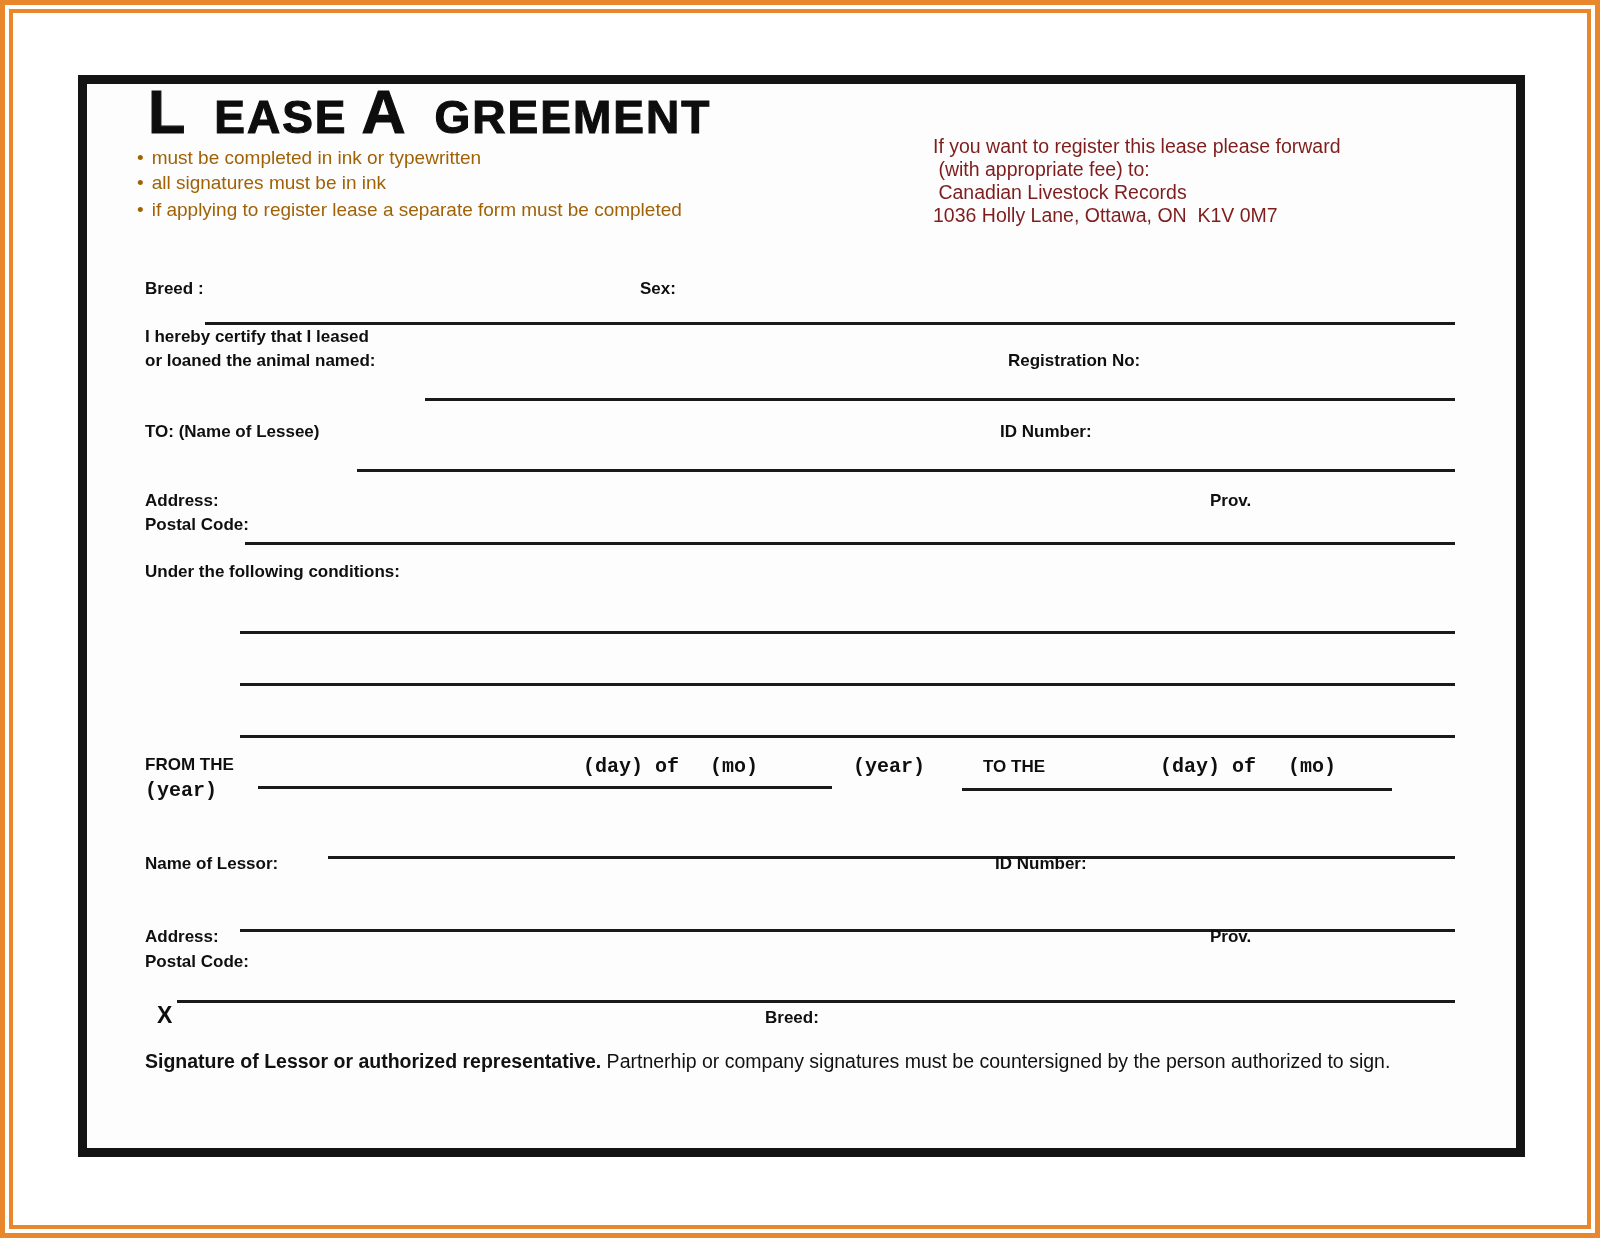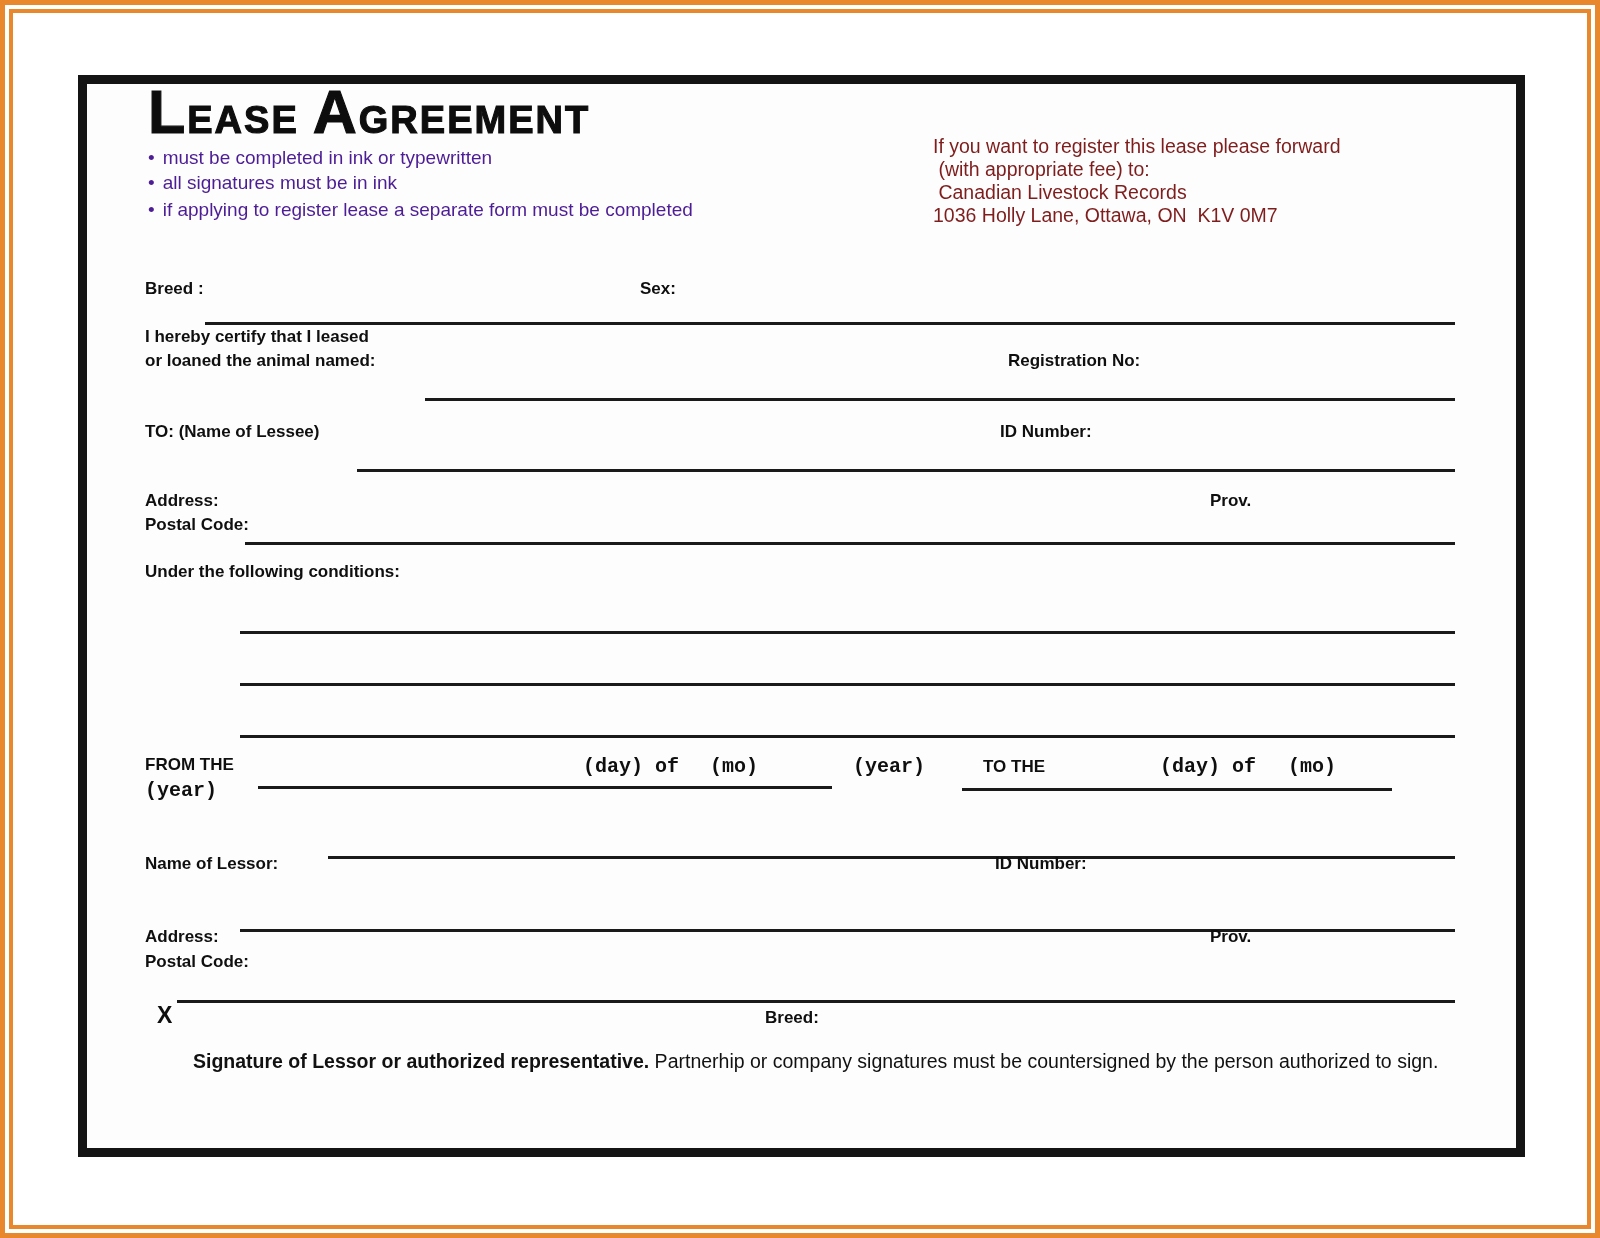--- a/index.html
+++ b/index.html
@@ -33,25 +33,25 @@
     background: #fdfdfd;
   }
   .doc-title {
     position: absolute; left: 148px; top: 82px;
     font-weight: bold; color: #0d0d0d;
     letter-spacing: 2px; white-space: nowrap;
     -webkit-text-stroke: 1.1px #0d0d0d;
     line-height: 1;
   }
   .doc-title .big { font-size: 61px; }
-  .doc-title .small { font-size: 38px; }
+  .doc-title .small { font-size: 46px; margin-left: 27px; }
   .doc-title .word-gap { display: inline-block; width: 14px; }
   .bullet-line {
-    position: absolute; left: 148px;
-    font-size: 19px; line-height: 23px; color: #4c1d95;
+    position: absolute; left: 137px;
+    font-size: 19px; line-height: 23px; color: #a16207;
     white-space: pre;
     text-align: right;
   }
   .bullet-line .dot { font-size: 19px; margin-right: 8px; }
   .notice-line {
     position: absolute; left: 933px;
     font-size: 19.5px; line-height: 23px; color: #7f1d1d;
     white-space: pre;
   }
   .lbl {
@@ -62,21 +62,20 @@
   .lbl-sm { font-size: 20px; font-family: Liberation Mono, monospace; }
   .blank-line {
     position: absolute; height: 3px;
     background: #1a1a1a;
   }
   .x-mark { font-size: 23px; }
   .sig-note {
     position: absolute; left: 145px; top: 1049px; width: 1330px;
     font-size: 19.5px; line-height: 24px; color: #111;
     white-space: pre-wrap;
-    margin-left: 48px;
   }
   .sig-note .bold-part { font-weight: bold; }
 </style>
 </head>
 <body>
 
 <div class="frame-outer"></div>
 <div class="frame-inner"></div>
 
 <div class="form-sheet"></div>

